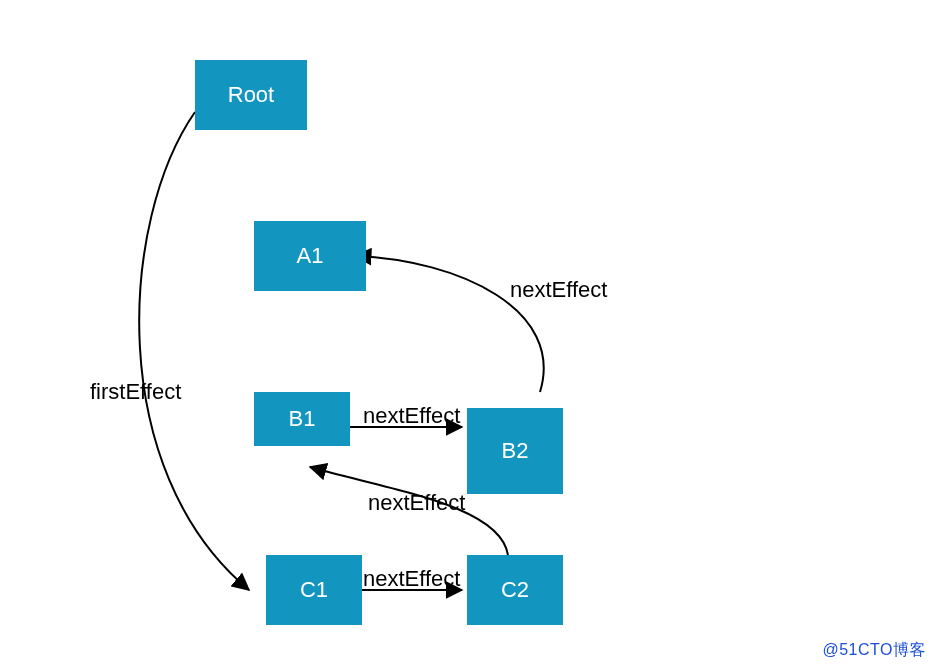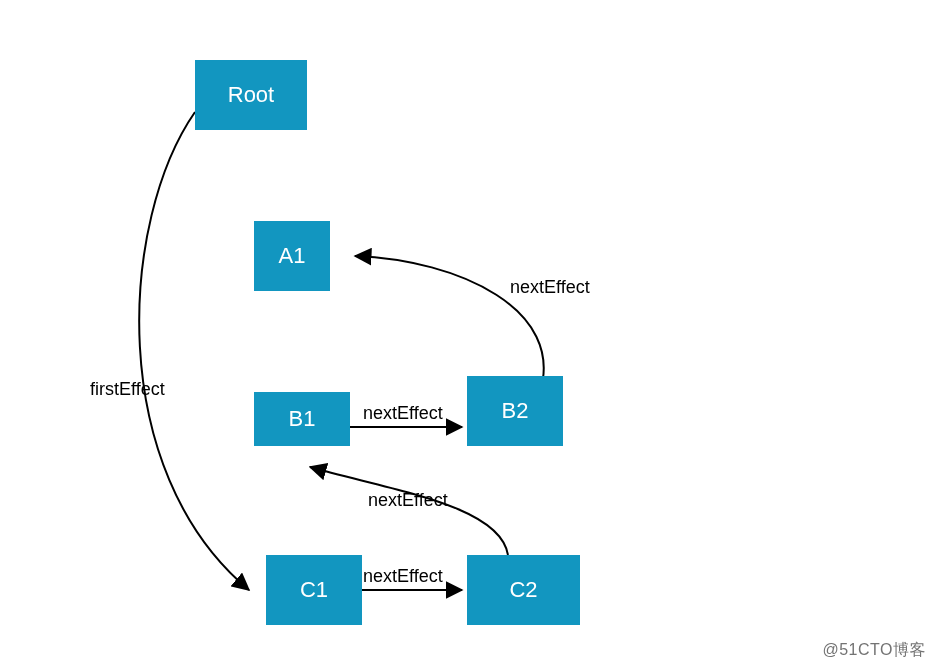--- a/index.html
+++ b/index.html
@@ -17,30 +17,30 @@
     background: #1296c0;
     color: #ffffff;
     font-size: 22px;
     display: flex;
     align-items: center;
     justify-content: center;
     box-sizing: border-box;
   }
   .edge-label {
     position: absolute;
-    font-size: 18px;
+    font-size: 22px;
     color: #000000;
     background: transparent;
   }
   .watermark {
     position: absolute;
     right: 6px;
     bottom: 4px;
     font-size: 16px;
-    color: #737373;
+    color: #1d4ed8;
     letter-spacing: 0.5px;
   }
   svg.edges {
     position: absolute;
     left: 0;
     top: 0;
     width: 932px;
     height: 665px;
     pointer-events: none;
   }
@@ -63,37 +63,37 @@
 
   <path d="M 350 427 L 462 427" fill="none" stroke="#000" stroke-width="2" marker-end="url(#arrow)"></path>
 
   <path d="M 540 392  C 565 310, 460 260, 355 256" fill="none" stroke="#000" stroke-width="2" marker-end="url(#arrow)"></path>
 </svg>
 
 <div class="node" style="left:195px; top:60px; width:112px; height:70px;">
   <span>Root</span>
 </div>
 
-<div class="node" style="left:254px; top:221px; width:76px; height:70px;">
+<div class="node" style="left:254px; top:221px; width:112px; height:70px;">
   <span>A1</span>
 </div>
 
 <div class="node" style="left:254px; top:392px; width:96px; height:54px;">
   <span>B1</span>
 </div>
 
-<div class="node" style="left:467px; top:376px; width:96px; height:70px;">
+<div class="node" style="left:467px; top:408px; width:96px; height:86px;">
   <span>B2</span>
 </div>
 
 <div class="node" style="left:266px; top:555px; width:96px; height:70px;">
   <span>C1</span>
 </div>
 
-<div class="node" style="left:467px; top:555px; width:113px; height:70px;">
+<div class="node" style="left:467px; top:555px; width:96px; height:70px;">
   <span>C2</span>
 </div>
 
 <div class="edge-label" style="left:90px; top:354px;margin-top:25px;">firstEffect</div>
 
 <div class="edge-label" style="left:363px; top:566px;">nextEffect</div>
 
 <div class="edge-label" style="left:368px; top:490px;">nextEffect</div>
 
 <div class="edge-label" style="left:363px; top:403px;">nextEffect</div>

